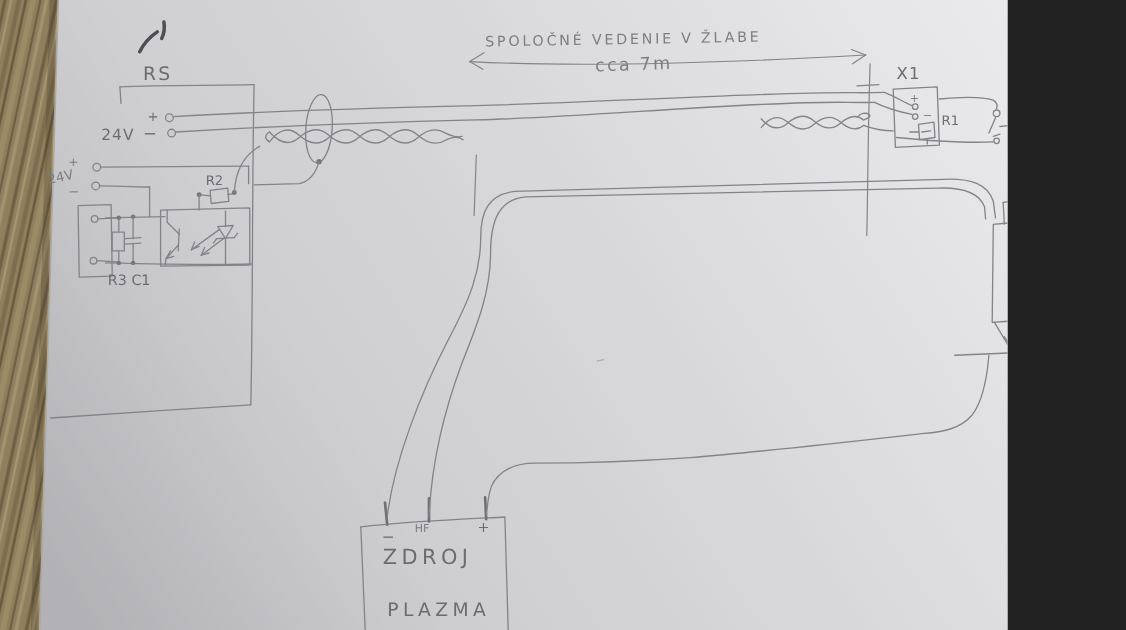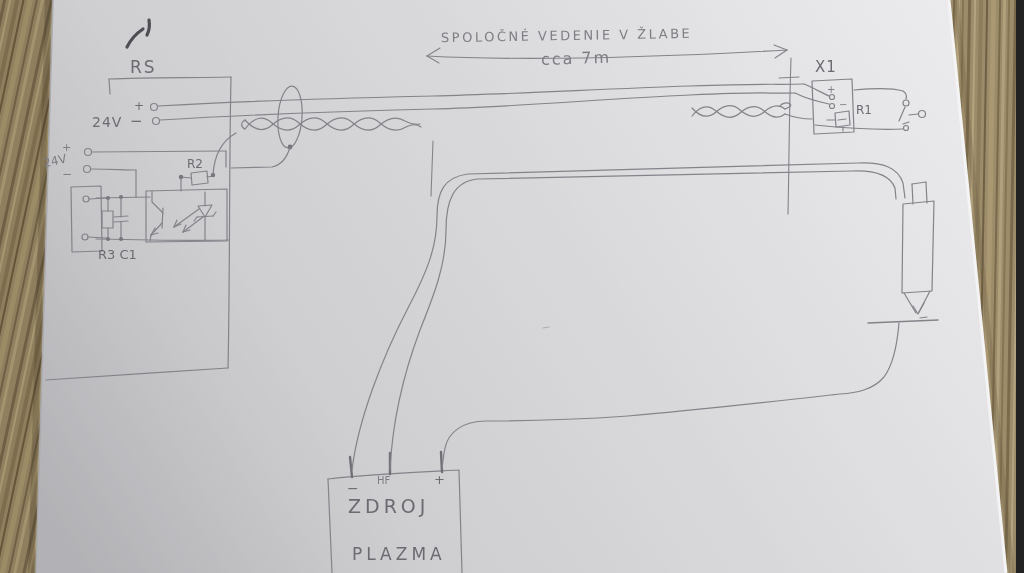--- a/index.html
+++ b/index.html
@@ -1,16 +1,16 @@
 <!DOCTYPE html>
 <html><head>
 <meta charset="utf-8">
 <style>
   html,body{margin:0;padding:0;background:#222;}
-  .stage{position:relative;width:1016px;height:573px;overflow:hidden;font-family:"DejaVu Sans",sans-serif;}
+  .stage{position:relative;width:916px;height:573px;overflow:hidden;font-family:"DejaVu Sans",sans-serif;}
   svg{display:block;}
   text{font-family:"DejaVu Sans","Liberation Sans",sans-serif;}
   .pencil-text{fill:#7d7d84;}
   .pencil-text-dark{fill:#6b6b72;}
 </style>
 </head>
 <body>
 
 <div class="stage">
 <svg width="1024" height="573" viewBox="0 0 1024 573" xmlns="http://www.w3.org/2000/svg">

